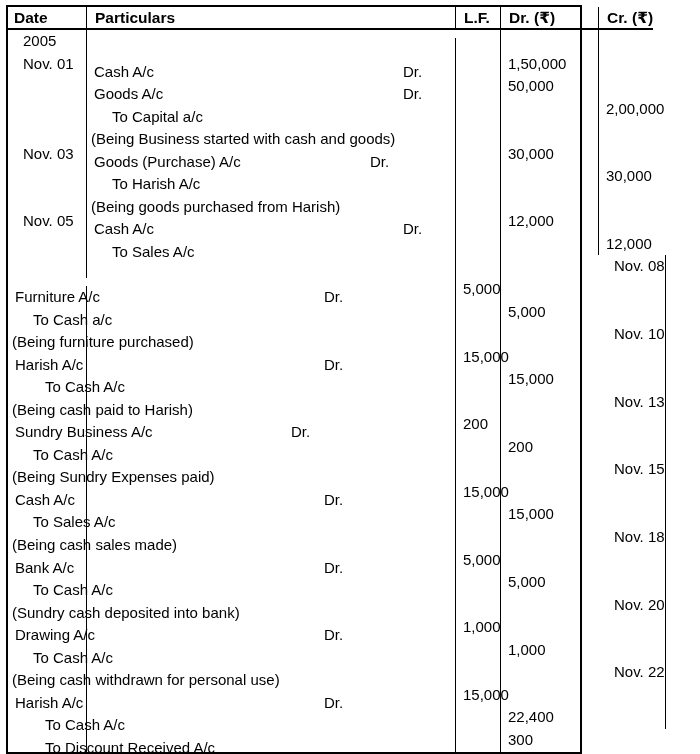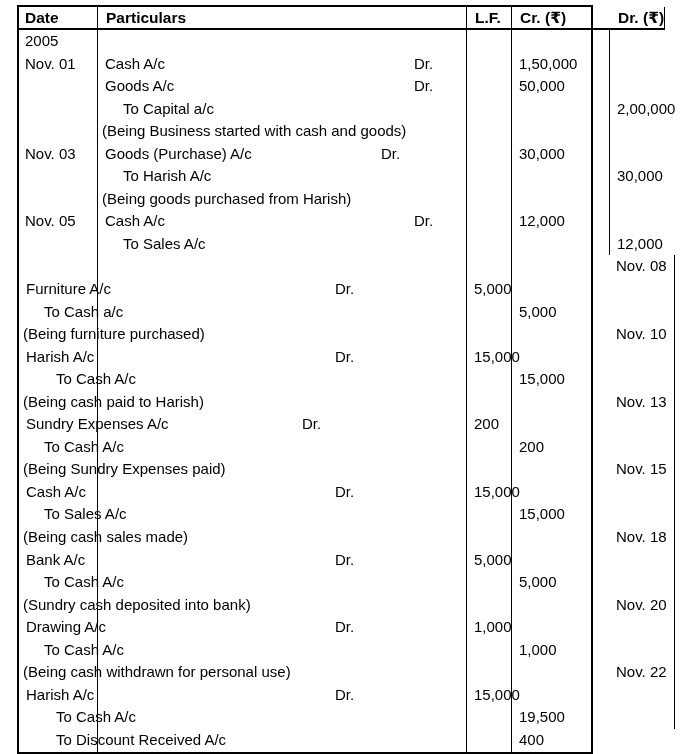--- a/index.html
+++ b/index.html
@@ -1,56 +1,56 @@
 <!DOCTYPE html>
 <html><head>
 <meta charset="utf-8">
 <style>
   html,body{margin:0;padding:0;background:#ffffff;}
   body{width:700px;height:754px;overflow:hidden;
        font-family:"Liberation Sans","DejaVu Sans",sans-serif;color:#000;}
   .page{position:relative;width:700px;height:754px;background:#fff;}
-  .journal{position:absolute;left:17px;top:5px;width:576px;
+  .journal{position:absolute;left:6px;top:5px;width:576px;
            border:2px solid #000;box-sizing:border-box;background:#fff;}
   .grid{display:grid;grid-template-columns:79px 369px 45px 98px 1fr;}
   .cell{box-sizing:border-box;white-space:nowrap;overflow:visible;}
   .grid .cell:not(.last-col){border-right:1.5px solid #000;}
   
   .header-row .cell{height:23px;line-height:21px;border-bottom:2px solid #000;
                     font-weight:bold;font-size:15.5px;}
   .h-date{padding-left:6px;}
   .h-part{padding-left:8px;}
   .h-lf{padding-left:8px;}
   .h-dr,.h-cr{padding-left:8px;}
   
   .body-grid{grid-auto-rows:22.56px;font-size:15px;}
   .body-grid .cell{line-height:22.56px;height:22.56px;}
-  .date-cell{padding-left:6px;}
-  .part-cell{position:relative;}
+  .date-cell{padding-left:15px;}
+  .part-cell{position:relative;margin-top:8px;}
   .p-account{padding-left:7px;}
   .p-to{padding-left:25px;}
   .p-to-deep{padding-left:37px;}
   .p-narr{padding-left:4px;}
   .dr-label{position:absolute;top:0;}
   .dr-far{left:316px;}
   .dr-near{left:283px;}
   .amount{padding-left:7px;}
 </style>
 </head>
 <body>
 
 <div class="page">
   <div class="journal">
 
     <div class="grid header-row">
       <div class="cell h-date">Date</div>
       <div class="cell h-part">Particulars</div>
       <div class="cell h-lf">L.F.</div>
+      <div class="cell h-dr">Dr. (₹)</div>
       <div class="cell h-cr last-col">Cr. (₹)</div>
-      <div class="cell h-dr">Dr. (₹)</div>
     </div>
 
     <div class="grid body-grid">
         <div class="cell date-cell">2005</div>
         <div class="cell part-cell p-account"></div>
         <div class="cell lf-cell"></div>
         <div class="cell amount"></div>
         <div class="cell amount last-col"></div>
         <div class="cell date-cell">Nov. 01</div>
         <div class="cell part-cell p-account"><span>Cash A/c</span><span class="dr-label dr-far">Dr.</span></div>
@@ -125,21 +125,21 @@
         <div class="cell part-cell p-to-deep"><span>To Cash A/c</span></div>
         <div class="cell lf-cell"></div>
         <div class="cell amount"></div>
         <div class="cell amount last-col">15,000</div>
         <div class="cell date-cell"></div>
         <div class="cell part-cell p-narr"><span>(Being cash paid to Harish)</span></div>
         <div class="cell lf-cell"></div>
         <div class="cell amount"></div>
         <div class="cell amount last-col"></div>
         <div class="cell date-cell">Nov. 13</div>
-        <div class="cell part-cell p-account"><span>Sundry Expenses A/c</span><span class="dr-label dr-near">Dr.</span></div>
+        <div class="cell part-cell p-account"><span>Sundry Business A/c</span><span class="dr-label dr-near">Dr.</span></div>
         <div class="cell lf-cell"></div>
         <div class="cell amount">200</div>
         <div class="cell amount last-col"></div>
         <div class="cell date-cell"></div>
         <div class="cell part-cell p-to"><span>To Cash A/c</span></div>
         <div class="cell lf-cell"></div>
         <div class="cell amount"></div>
         <div class="cell amount last-col">200</div>
         <div class="cell date-cell"></div>
         <div class="cell part-cell p-narr"><span>(Being Sundry Expenses paid)</span></div>
@@ -193,22 +193,22 @@
         <div class="cell amount last-col"></div>
         <div class="cell date-cell">Nov. 22</div>
         <div class="cell part-cell p-account"><span>Harish A/c</span><span class="dr-label dr-far">Dr.</span></div>
         <div class="cell lf-cell"></div>
         <div class="cell amount">15,000</div>
         <div class="cell amount last-col"></div>
         <div class="cell date-cell"></div>
         <div class="cell part-cell p-to-deep"><span>To Cash A/c</span></div>
         <div class="cell lf-cell"></div>
         <div class="cell amount"></div>
-        <div class="cell amount last-col">19,500</div>
+        <div class="cell amount last-col">22,400</div>
         <div class="cell date-cell"></div>
         <div class="cell part-cell p-to-deep"><span>To Discount Received A/c</span></div>
         <div class="cell lf-cell"></div>
         <div class="cell amount"></div>
-        <div class="cell amount last-col">400</div>
+        <div class="cell amount last-col">300</div>
       </div>
 
   </div>
 </div>
 
 </body></html>

